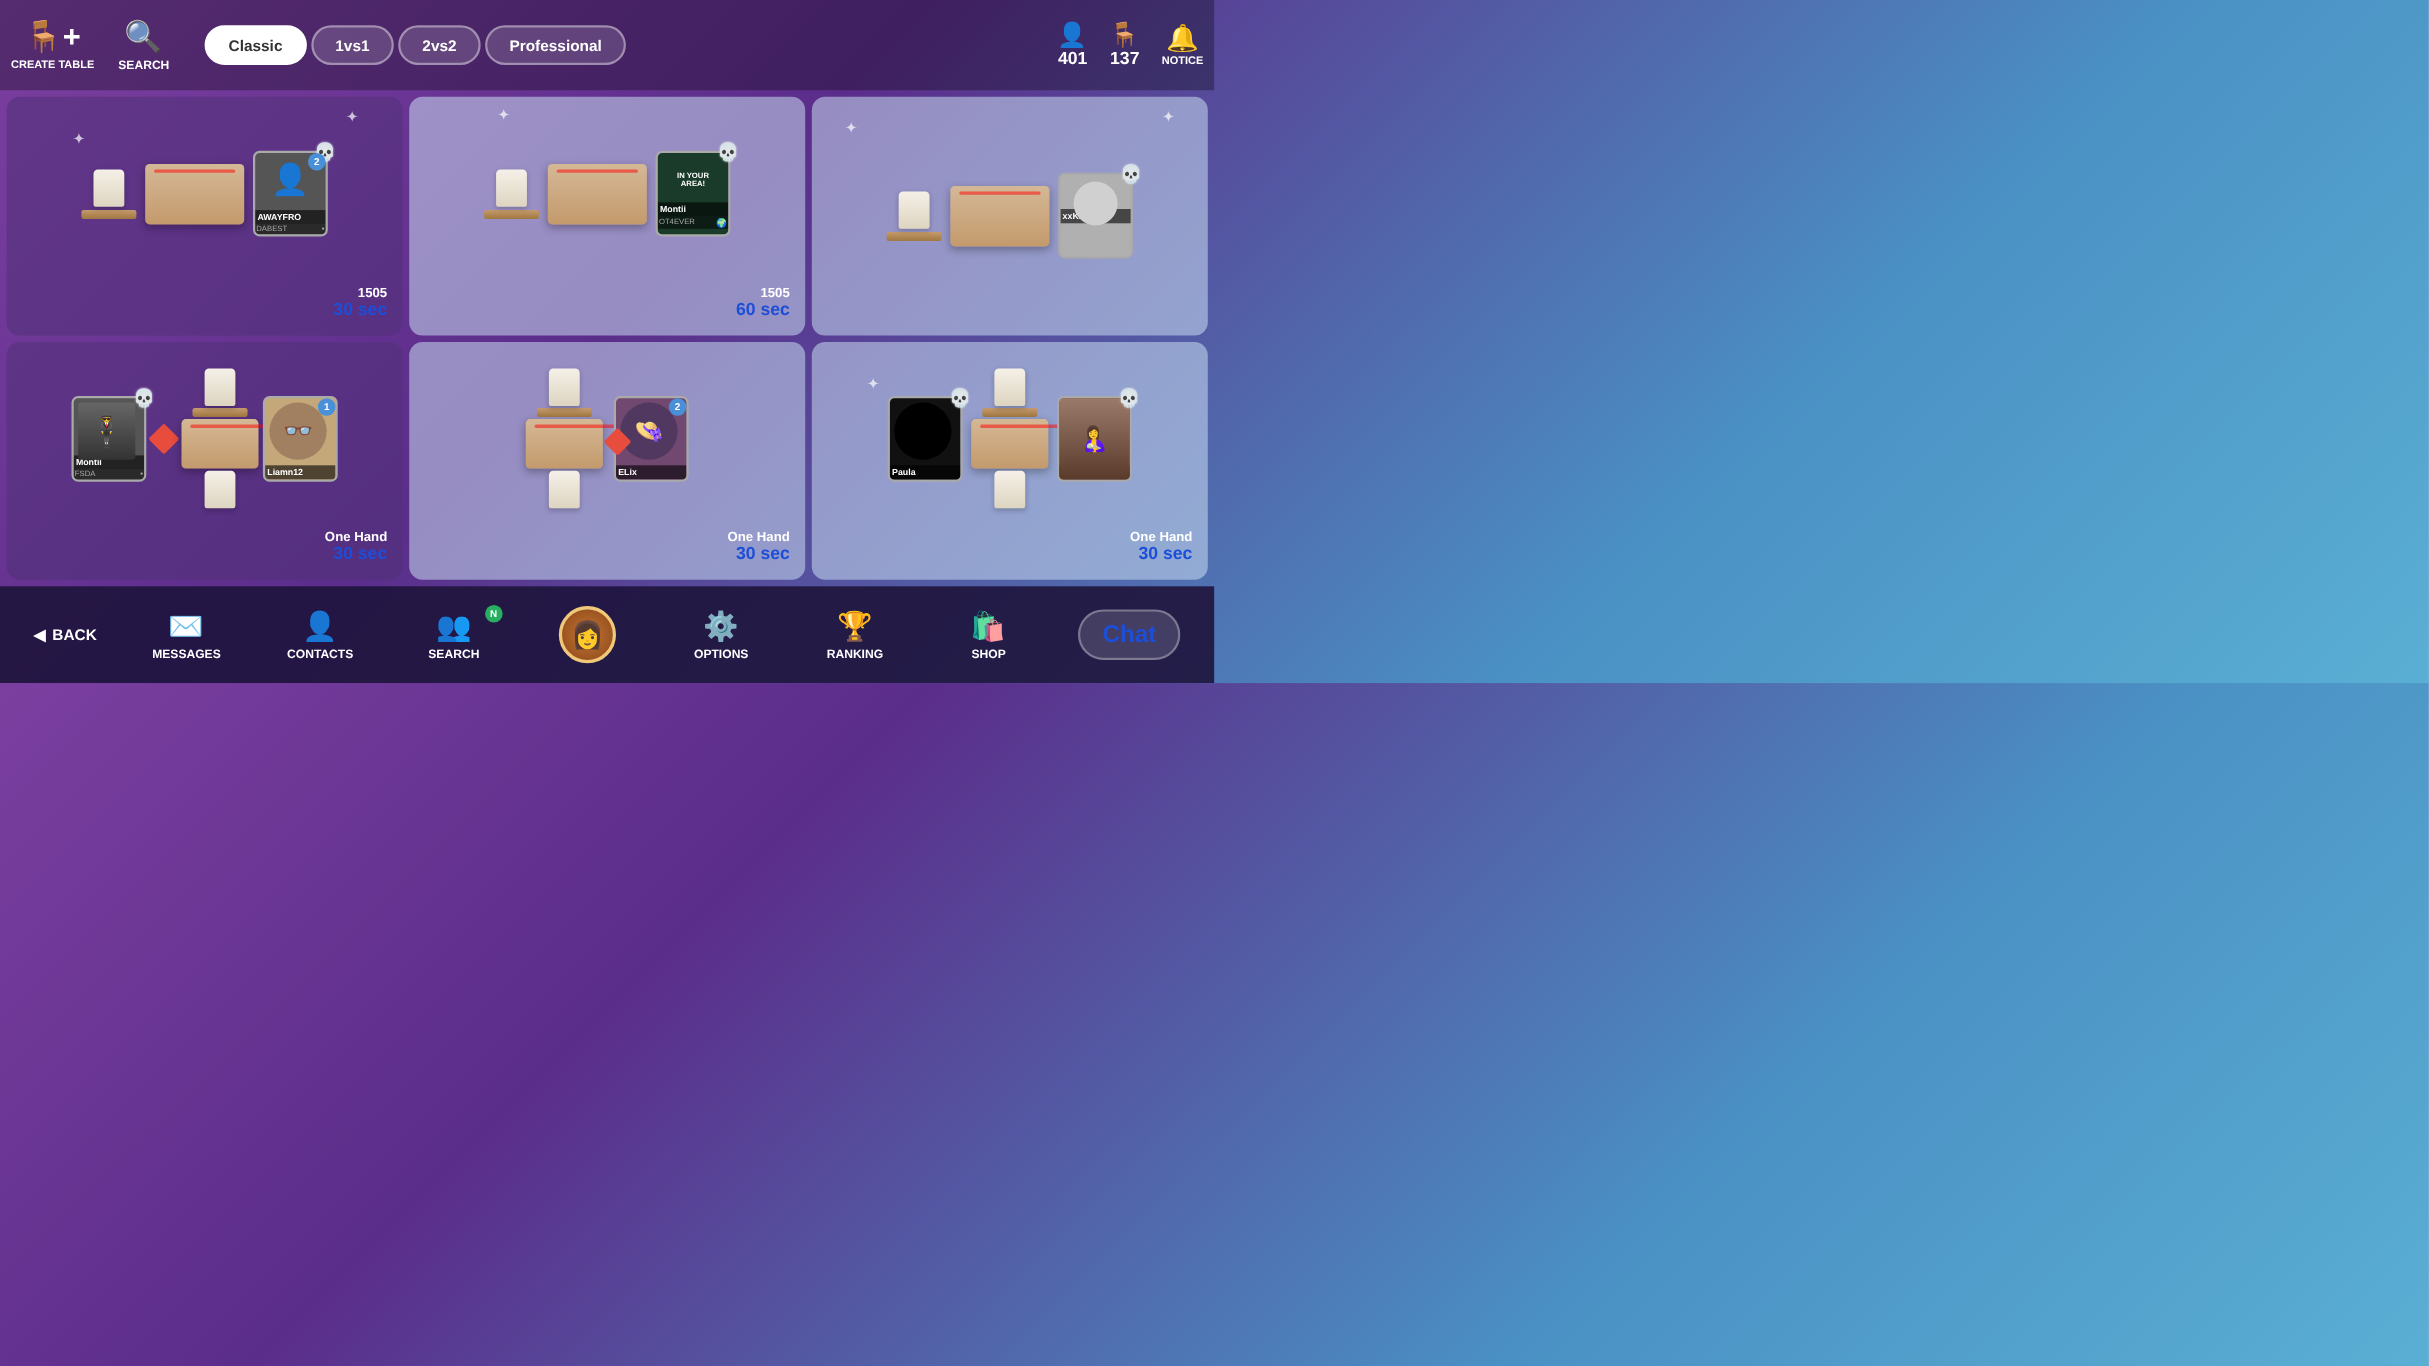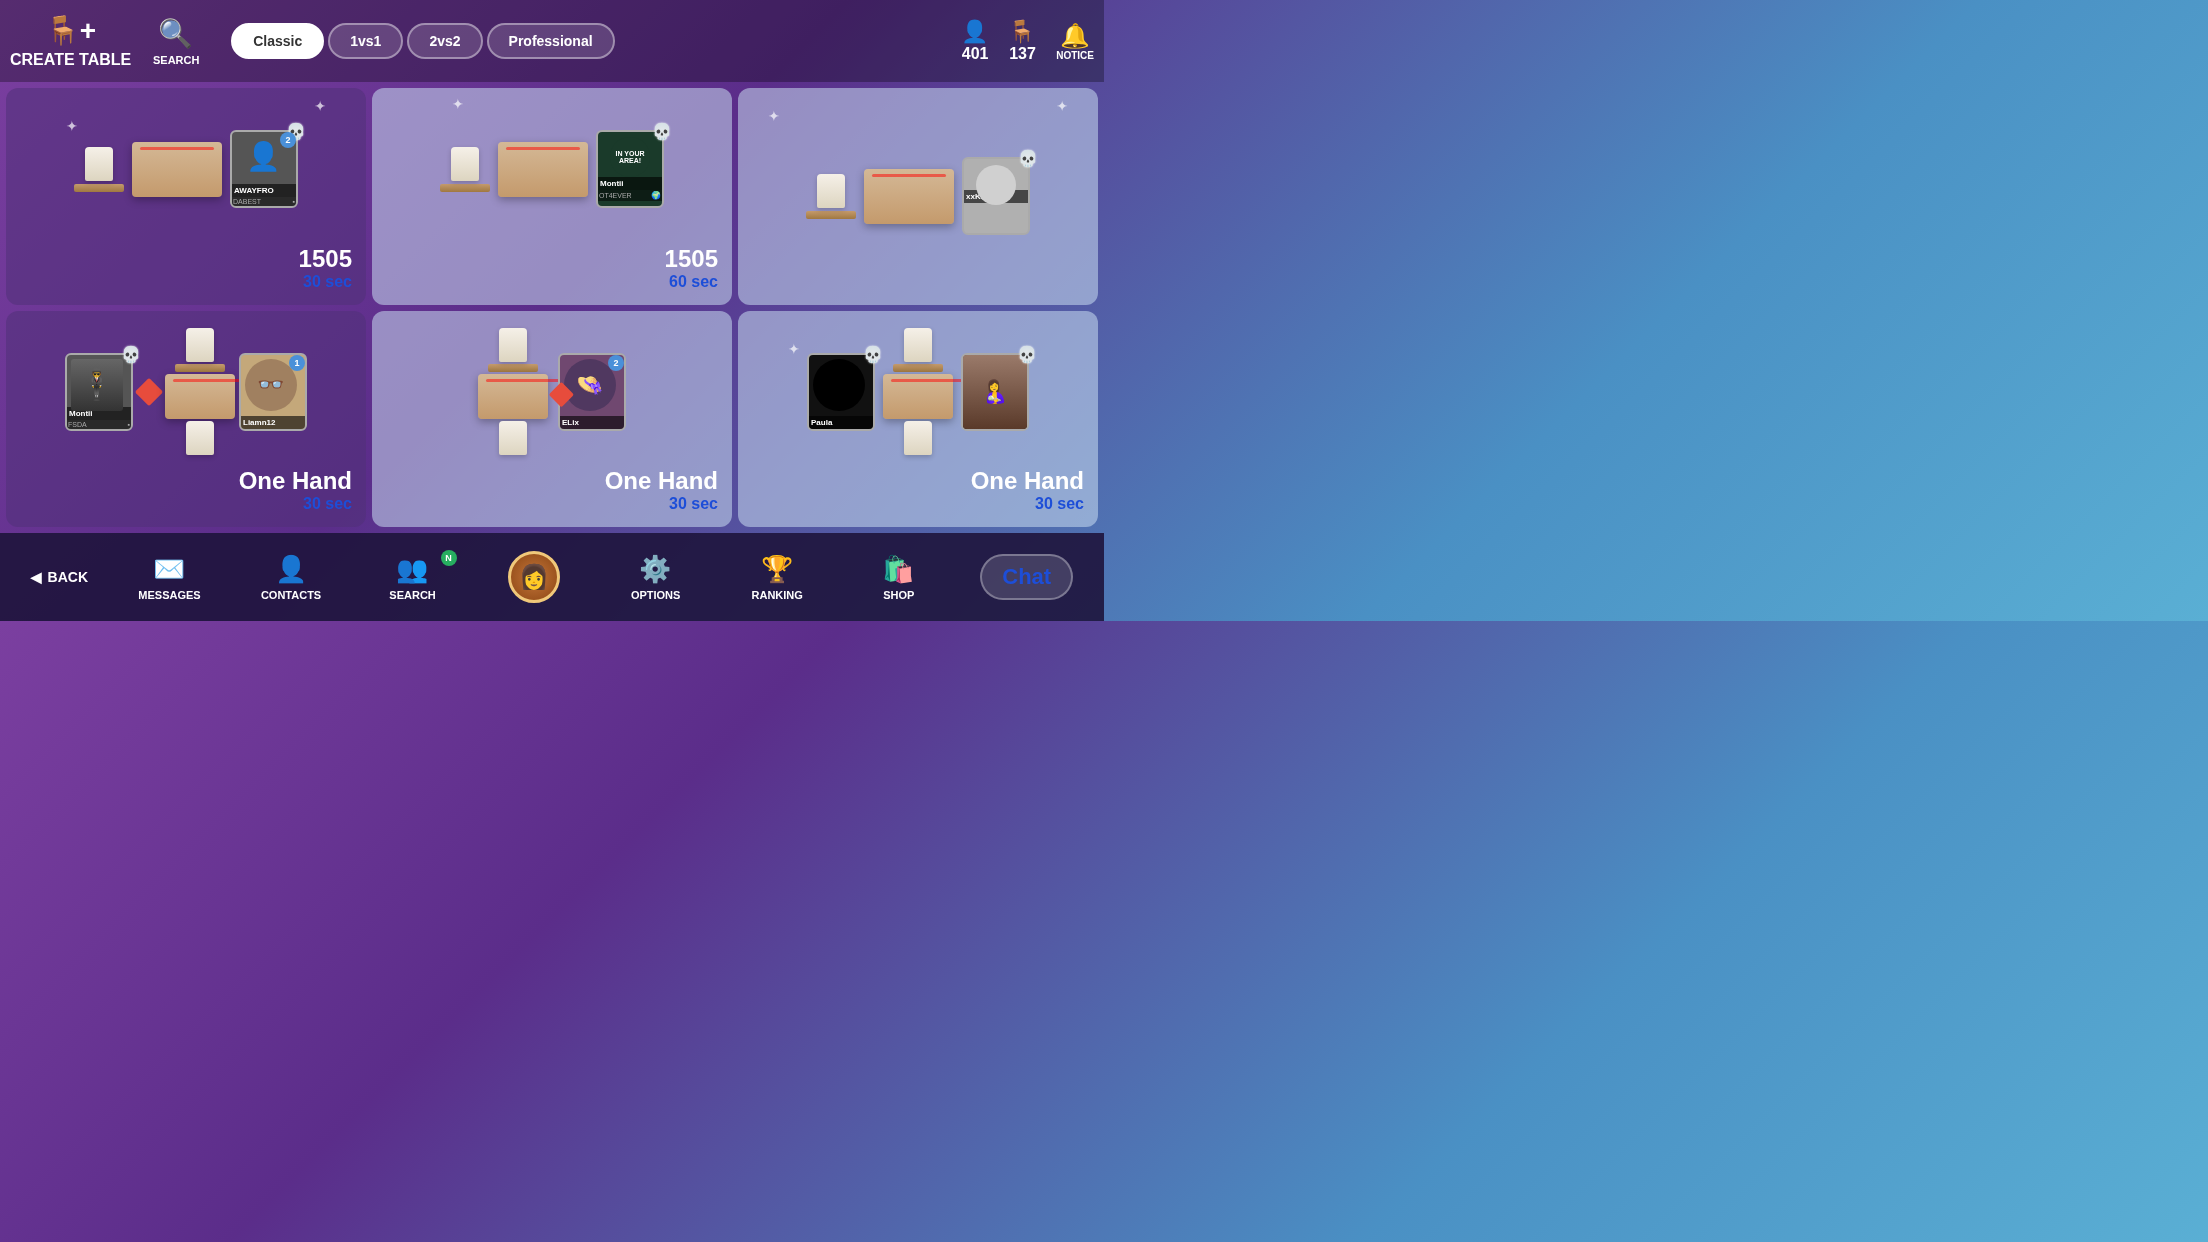--- a/index.html
+++ b/index.html
@@ -212,21 +212,21 @@
       align-items: center;
       justify-content: center;
     }
 
     .card-info {
       text-align: right;
       padding: 4px;
     }
     .card-score {
       color: white;
-      font-size: 24px;
+      font-size: 12px;
       font-weight: bold;
     }
     .card-time {
       color: #1d4ed8;
       font-size: 16px;
       font-weight: bold;
     }
 
     .sparkle {
       position: absolute;
@@ -326,21 +326,21 @@
       text-align: center;
       font-weight: bold;
     }
   </style>
 </head>
 <body>
 
 <div class="header">
   <div class="header-btn">
     <span class="icon">🪑+</span>
-    <span style="font-size:16px;">CREATE TABLE</span>
+    <span style="font-size:10px;">CREATE TABLE</span>
   </div>
   <div class="header-btn">
     <span class="icon">🔍</span>
     <span style="font-size:11px;">SEARCH</span>
   </div>
 
   <div class="tab-group">
     <div class="tab active">Classic</div>
     <div class="tab">1vs1</div>
     <div class="tab">2vs2</div>

